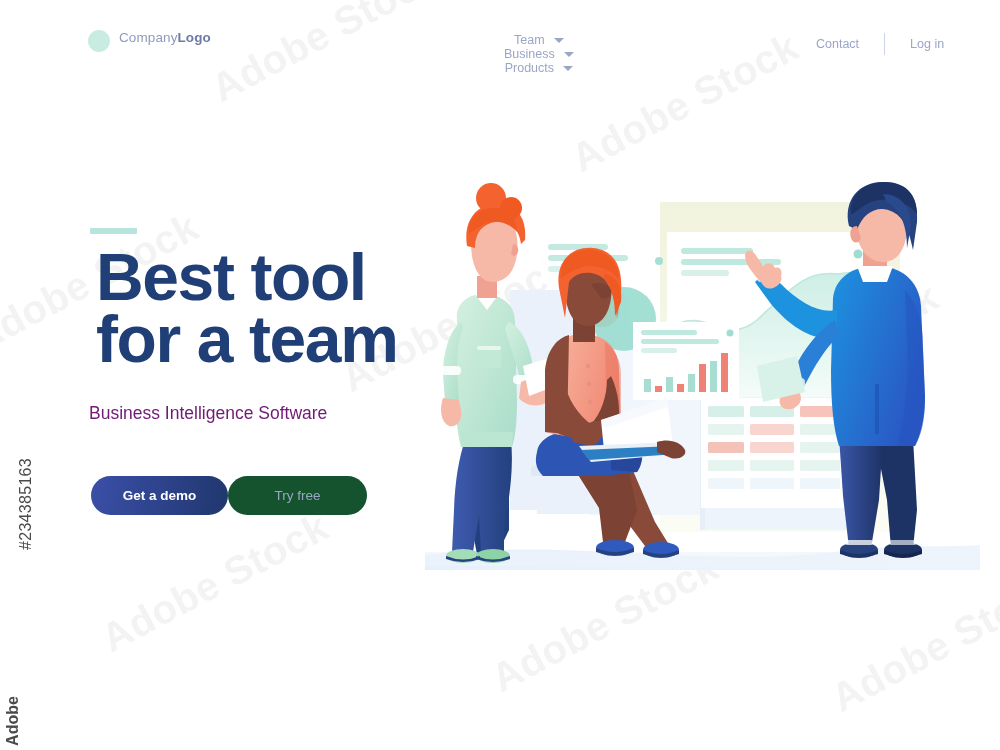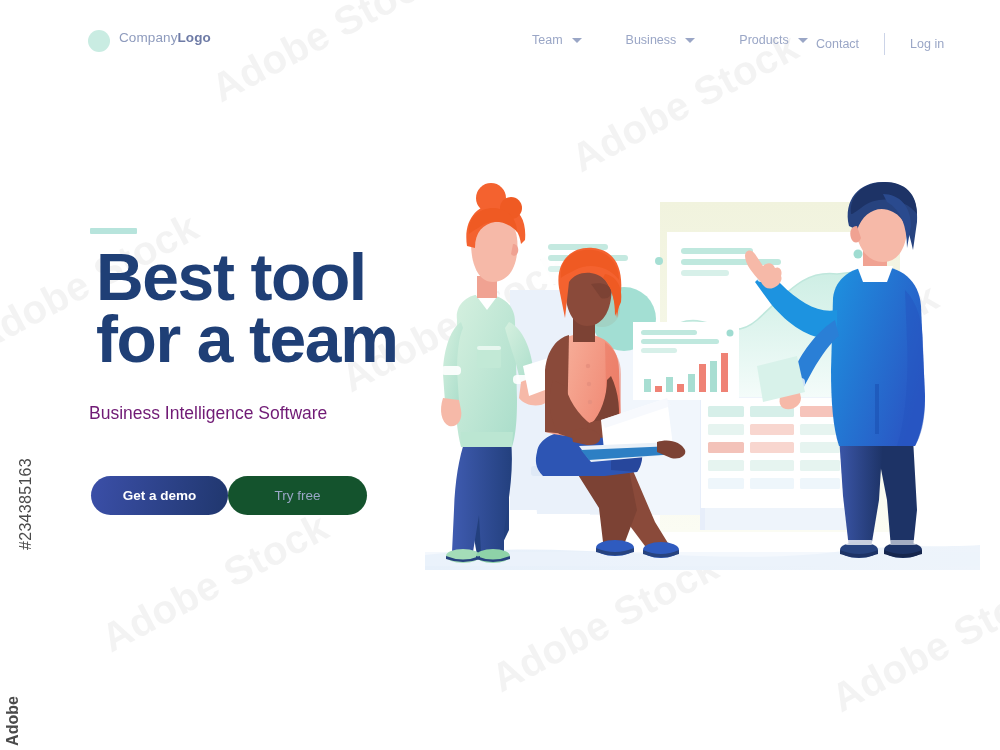--- a/index.html
+++ b/index.html
@@ -28,22 +28,22 @@
     width:22px; height:22px; border-radius:50%;
     background:#c9ece2;
   }
   .logo-text {
     font-size:13.5px; letter-spacing:.1px;
     color:#8e9bbd; white-space:nowrap;
   }
   .logo-text b { color:#6e7ba6; font-weight:700; }
 
   .nav {
-    position:absolute; left:532px; top:33px;
-    display:flex; align-items:center;
+    position:absolute; left:504px; top:33px;
+    display:flex; align-items:center;flex-direction:column;
   }
   .nav-item {
     display:flex; align-items:center; gap:9px;
     font-size:12.5px; color:#9aa6c6;
     margin-right:44px; white-space:nowrap;
   }
   .caret {
     width:0;height:0;
     border-left:5px solid transparent;
     border-right:5px solid transparent;

